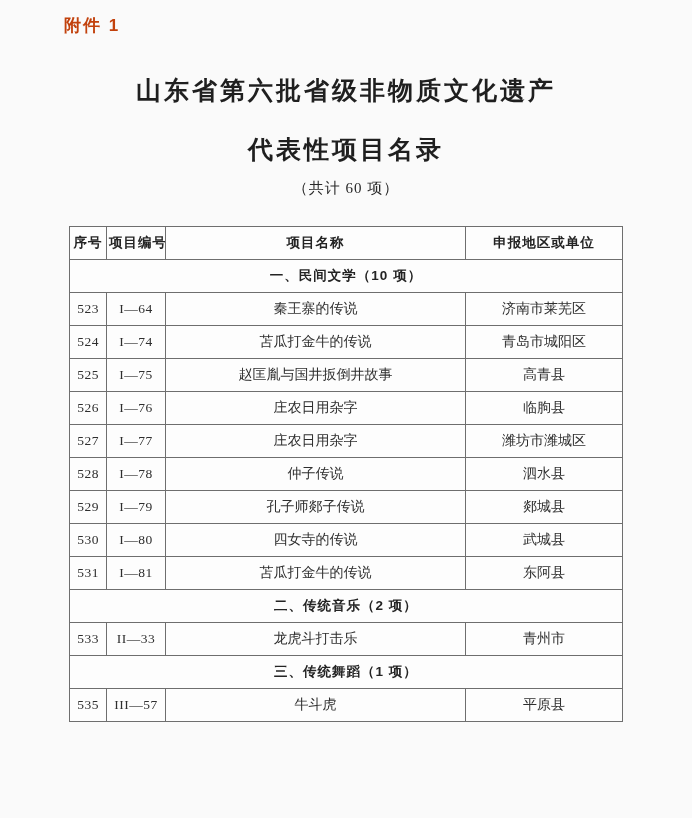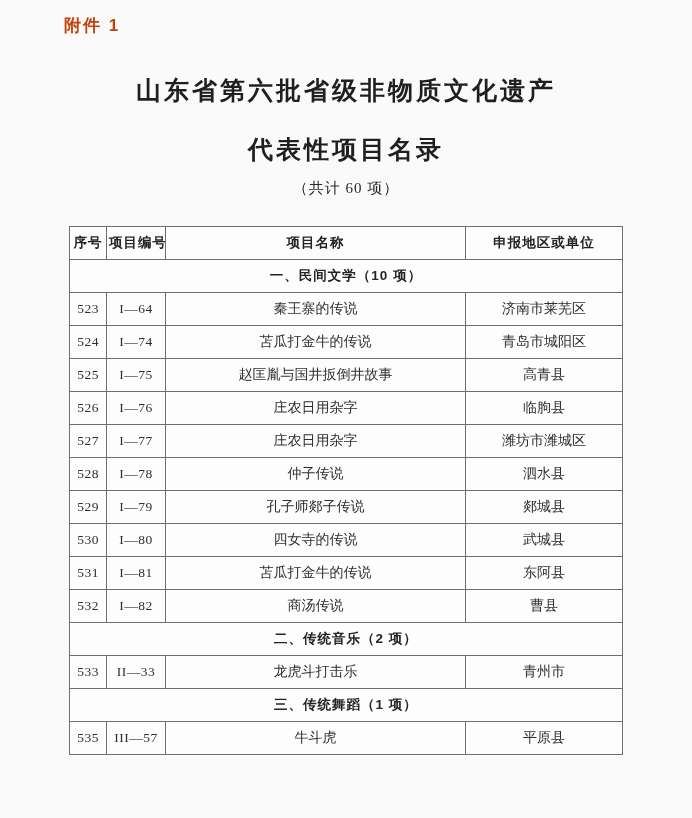--- a/index.html
+++ b/index.html
@@ -184,26 +184,20 @@
         <td class="cell-name">四女寺的传说</td>
         <td class="cell-unit">武城县</td>
       </tr>
       <tr>
         <td class="cell-serial">531</td>
         <td class="cell-code">I—81</td>
         <td class="cell-name">苫瓜打金牛的传说</td>
         <td class="cell-unit">东阿县</td>
       </tr>
       <tr>
-        <td class="cell-serial">532</td>
-        <td class="cell-code">I—82</td>
-        <td class="cell-name">商汤传说</td>
-        <td class="cell-unit">曹县</td>
-      </tr>
-      <tr>
         <td colspan="4" class="section-cell">二、传统音乐（2 项）</td>
       </tr>
       <tr>
         <td class="cell-serial">533</td>
         <td class="cell-code">II—33</td>
         <td class="cell-name">龙虎斗打击乐</td>
         <td class="cell-unit">青州市</td>
       </tr>
       <tr>
         <td colspan="4" class="section-cell">三、传统舞蹈（1 项）</td>

